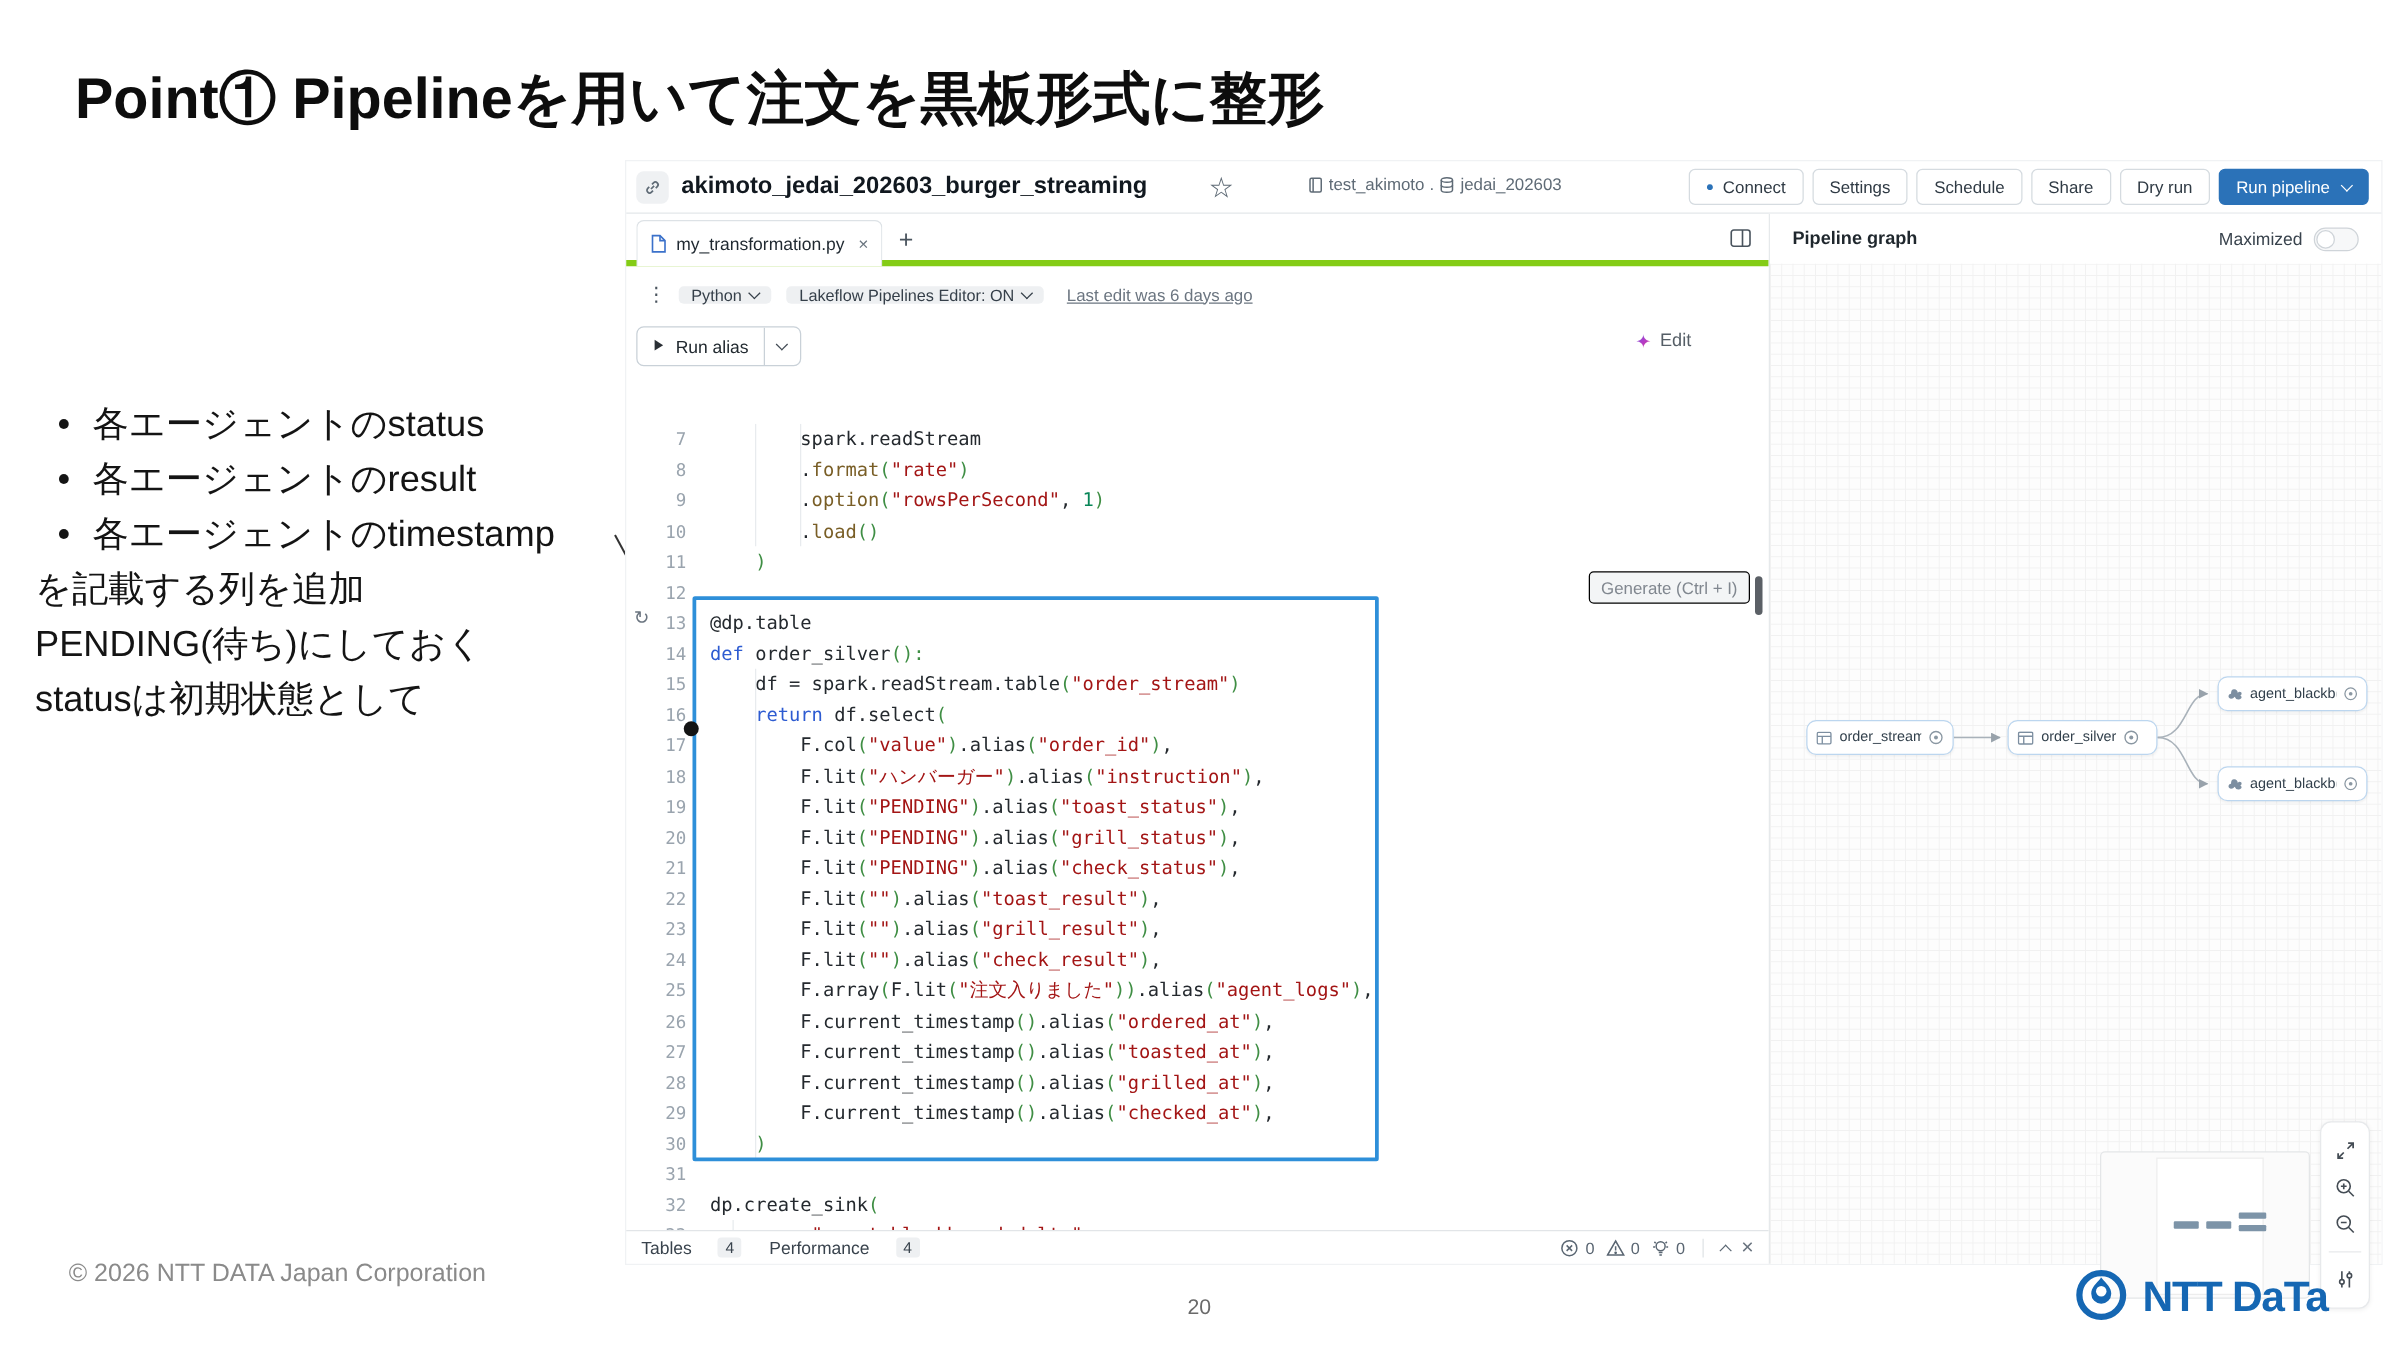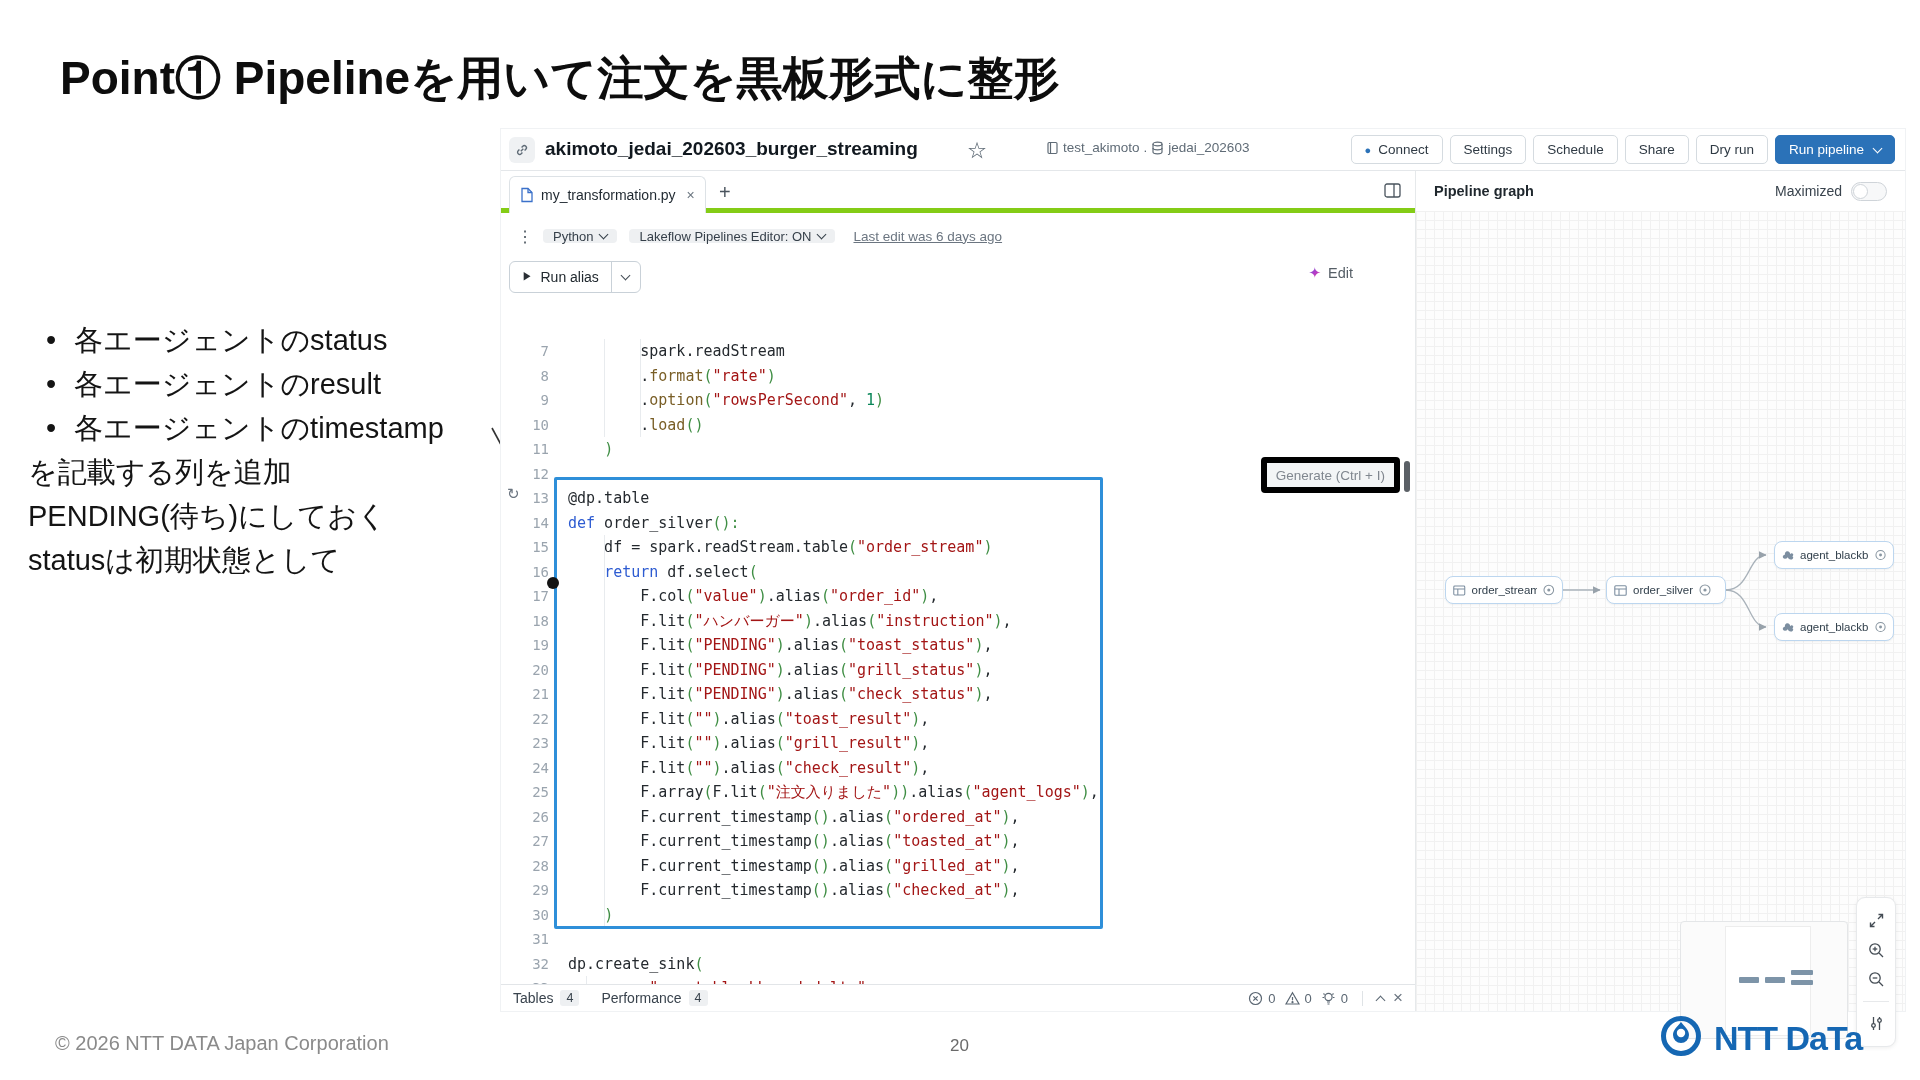--- a/index.html
+++ b/index.html
@@ -5,21 +5,21 @@
   * { margin:0; padding:0; box-sizing:border-box; }
   html,body { background:#fff; }
   body { font-family:"Liberation Sans", sans-serif; }
   #slide { position:relative; width:1920px; height:1080px; background:#fff; overflow:hidden; }
 
   
   .slide-title { position:absolute; left:60px; top:48px; font-size:46px; font-weight:800; color:#0d0d0d; letter-spacing:0; }
   .bullets { position:absolute; left:28px; top:318px; width:480px; font-size:29px; color:#141414; line-height:44px; }
   .bullet-row { display:flex; }
   .bullet-dot { width:46px; text-align:center; }
-  .footer-copy { position:absolute; left:55px; top:1032px; font-size:20px; color:#8a8a8a; }
+  .footer-copy { position:absolute; left:55px; top:1008px; font-size:20px; color:#8a8a8a; }
   .page-num { position:absolute; left:950px; top:1036px; font-size:17px; color:#6a6a6a; }
   .ntt-logo { position:absolute; left:1658px; top:1012px; display:flex; align-items:flex-end; gap:10px; }
   .ntt-text { font-size:34px; font-weight:800; color:#1567b3; letter-spacing:-1px; font-style:normal; }
 
   .annot-svg { position:absolute; left:480px; top:418px; width:100px; height:140px; pointer-events:none; }
 
   
   .win { position:absolute; left:500px; top:128px; width:1406px; height:884px; background:#fff; border:1px solid #f0f2f4; font-size:13px; color:#2f3a44; }
   .win-header { position:absolute; left:0; top:0; right:0; height:42px; border-bottom:1px solid #e4e7ea; display:flex; align-items:center; }
   .link-chip { position:absolute; left:8px; top:8px; width:26px; height:26px; background:#eff1f3; border-radius:6px; display:flex; align-items:center; justify-content:center; }
@@ -54,25 +54,25 @@
 
   .code-area { position:absolute; left:0; top:168px; right:0; bottom:27px; overflow:hidden; font-family:"DejaVu Sans Mono", monospace; font-size:15px; }
   .code-line { height:24.5px; line-height:24.5px; white-space:pre; }
   .ln { display:inline-block; width:48px; text-align:right; color:#9aa4ae; font-size:14px; }
   .tx { margin-left:19px; }
   .tk-d{color:#24292e} .tk-k{color:#2d5bd1} .tk-s{color:#a31515} .tk-n{color:#098658} .tk-g{color:#3f8e44} .tk-f{color:#795e26}
   .indent-guide { position:absolute; width:1px; background:#e8ebee; }
   .sel-box { position:absolute; left:53px; top:306px; width:549px; height:452px; border:3px solid #2e8fd9; border-radius:2px; pointer-events:none; }
   .annot-dot { position:absolute; left:46px; top:406px; width:12px; height:12px; border-radius:50%; background:#141414; }
   .runcell { position:absolute; left:6px; top:314px; font-size:15px; color:#6b7580; }
-  .generate-chip { position:absolute; right:15px; top:286px; height:24px; padding:12px 9px; background:#f3f5f6; border:6px solid #000000; border-radius:4px; font-size:13.5px; color:#80878f; display:flex; align-items:center; }
+  .generate-chip { position:absolute; right:15px; top:286px; height:24px; padding:12px 9px; background:#f3f5f6; border:1px solid #000000; border-radius:4px; font-size:13.5px; color:#80878f; display:flex; align-items:center; }
   .scroll-thumb { position:absolute; right:5px; top:290px; width:6px; height:31px; background:#5b6066; border-radius:3px; }
 
   .bottom-bar { position:absolute; left:0; bottom:0; right:0; height:27px; border-top:1px solid #e2e5e8; display:flex; align-items:center; padding:0 12px; font-size:14px; color:#39434d; }
-  .bb-item { display:flex; align-items:center; gap:7px; margin-right:22px; }
+  .bb-item { display:flex; align-items:center; gap:21px; margin-right:22px; }
   .badge { background:#eef0f2; border-radius:3px; padding:1px 6px; font-size:12.5px; color:#39434d; }
   .bb-right { margin-left:auto; display:flex; align-items:center; gap:9px; color:#5a6672; }
   .bb-count { font-size:13px; margin-left:-4px; }
   .bb-div { width:1px; height:15px; background:#dfe3e6; margin:0 5px; }
   .bb-close { font-size:17px; color:#6b7580; }
 
   
   .graph-panel { position:absolute; left:914px; top:42px; right:0; bottom:0; border-left:1px solid #e6e9eb; background:#fff; }
   .gp-header { position:absolute; left:0; top:0; right:0; height:40px; display:flex; align-items:center; padding:0 18px; }
   .gp-title { font-size:14.5px; font-weight:700; color:#1f272d; }

